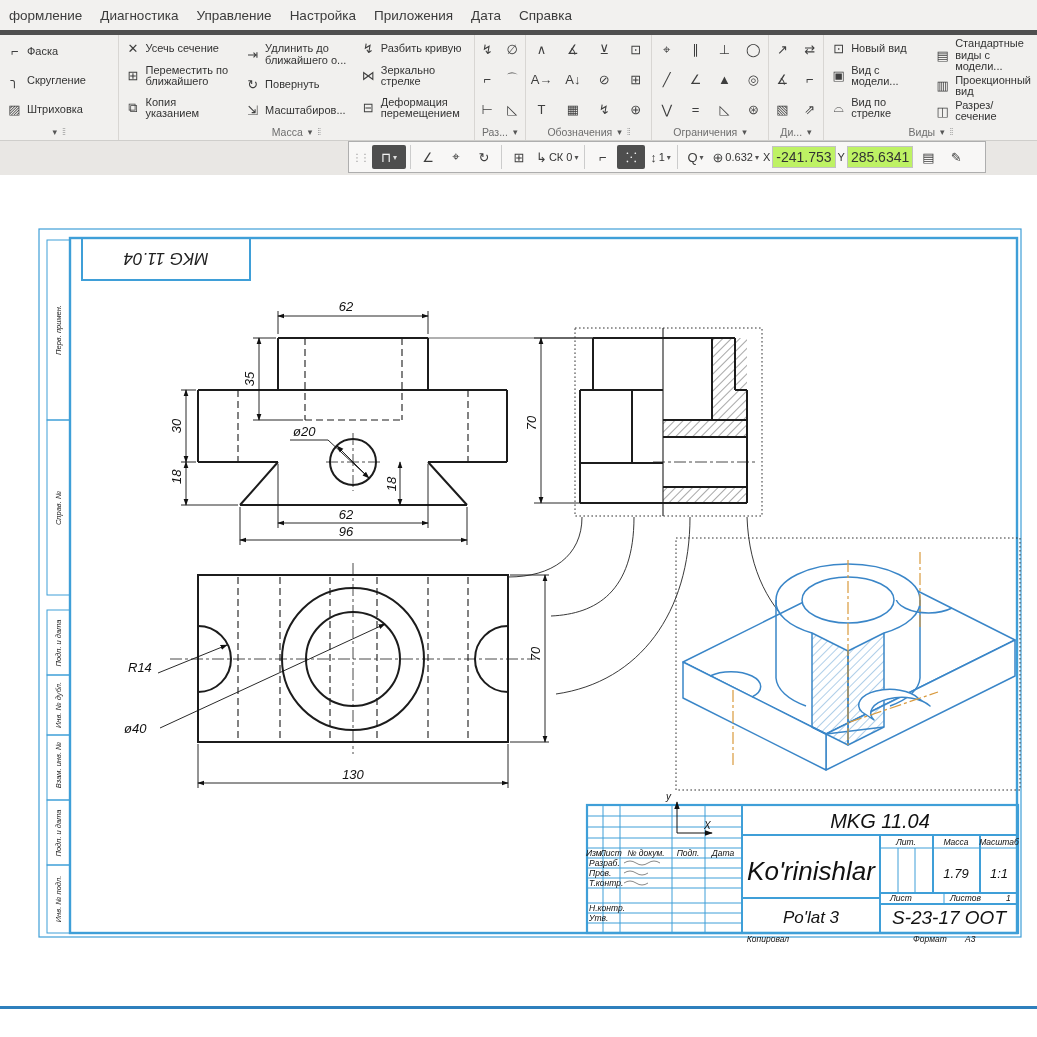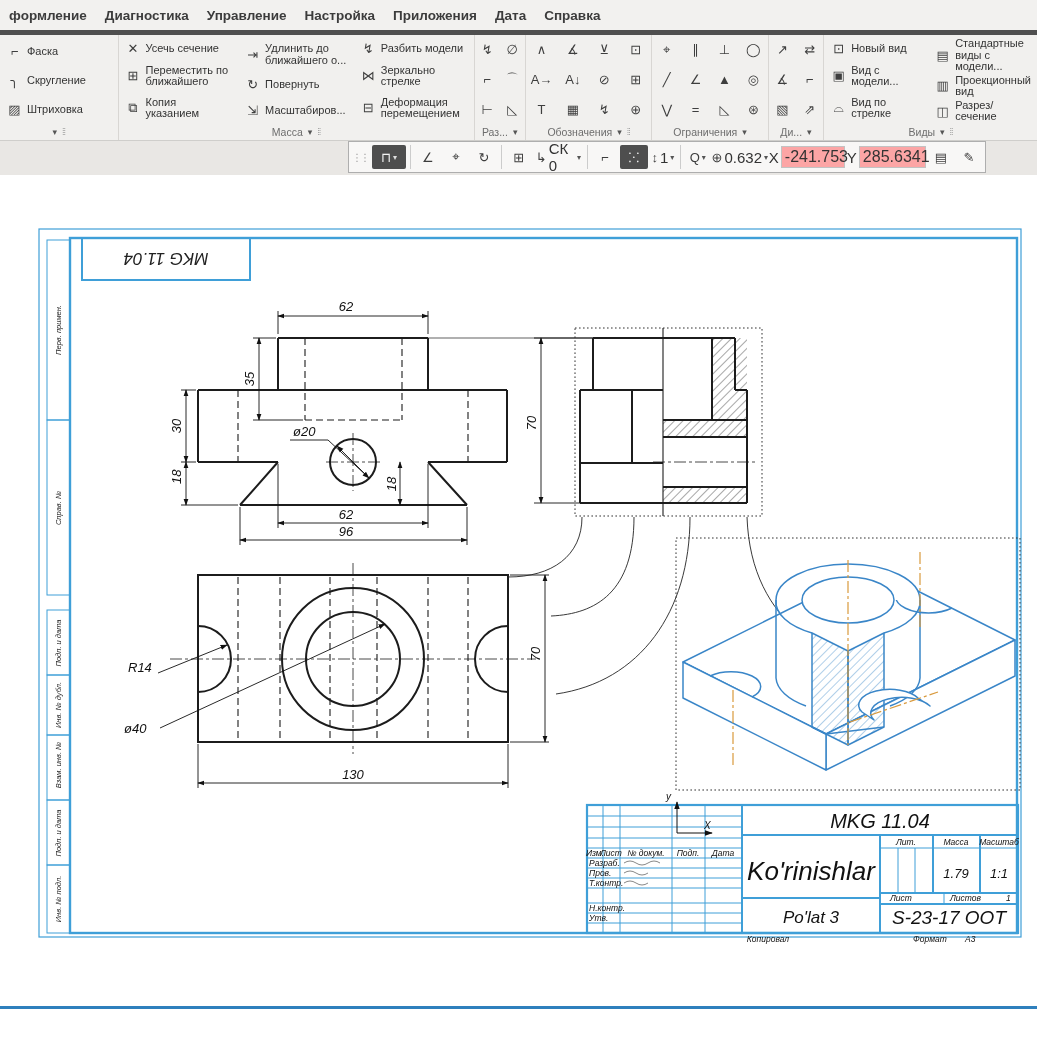--- a/index.html
+++ b/index.html
@@ -4,21 +4,21 @@
 <style>
   html,body{margin:0;padding:0;}
   body{
     width:1037px;height:1037px;position:relative;overflow:hidden;
     background:#e9e7e4;font-family:"Liberation Sans",sans-serif;
     -webkit-font-smoothing:antialiased;
   }
   
   .menubar{height:30px;background:#f2f1ef;display:flex;align-items:center;
     font-size:13.5px;color:#3c3c3c;padding-left:0;}
-  .menubar .mi{padding:5px 9px;cursor:default;font-weight:bold;}
+  .menubar .mi{padding:5px 9px;cursor:default;}
   .menusep{height:5px;background:#4f4f4f;}
   
   .ribbon{position:absolute;top:35px;left:0;right:0;height:105px;background:#f1f0ee;
     display:flex;border-bottom:1px solid #cfcecb;}
   .rgroup{height:100%;border-right:1px solid #d8d6d3;display:flex;flex-direction:column;box-sizing:border-box;}
   .rgroup-content{flex:1;display:flex;padding:2px 3px 0 3px;}
   .rgroup-label{height:16px;font-size:10.5px;color:#6d6d6d;display:flex;align-items:center;
     justify-content:center;gap:5px;padding:0 3px;}
   .rgroup-label .caret{font-size:9px;color:#555;}
   .rgroup-label .grip{font-size:9px;color:#9a9a9a;letter-spacing:-1px;}
@@ -34,23 +34,23 @@
   
   .toolbar2{position:absolute;top:141px;left:348px;width:638px;height:32px;background:#f8f7f6;
     border:1px solid #aeaeae;box-sizing:border-box;display:flex;align-items:center;
     padding:0 3px;gap:2px;font-size:12px;color:#333;}
   .t2grip{color:#9a9a9a;font-size:10px;letter-spacing:-2px;margin-right:2px;}
   .t2btn{height:24px;min-width:22px;display:flex;align-items:center;justify-content:center;
     gap:2px;border-radius:2px;padding:0 2px;cursor:default;font-size:13px;color:#3d3d3d;}
   .t2btn.dark{background:#4e4e4e;color:#f2f2f2;min-width:30px;}
   .t2sep{width:1px;height:24px;background:#cccccc;margin:0 2px;}
   .t2caret{font-size:8px;color:#555;}
-  .t2text{font-size:15px;color:#333;}
-  .t2val{background:#fca5a5;border:1px solid #c2c2c2;height:20px;display:flex;align-items:center;
-    padding:0 3px;font-size:16px;min-width:46px;}
+  .t2text{font-size:11px;color:#333;}
+  .t2val{background:#bef264;border:1px solid #c2c2c2;height:20px;display:flex;align-items:center;
+    padding:0 3px;font-size:14px;min-width:46px;}
   
   .canvas{position:absolute;top:175px;left:0;width:1037px;height:862px;background:#ffffff;}
   .bottomline{position:absolute;top:1006px;left:0;width:1037px;height:3px;background:#2f80bd;}
   svg text{font-family:"Liberation Sans",sans-serif;}
   .dimtxt{font-style:italic;font-size:13px;fill:#111;}
   .smalltxt{font-style:italic;font-size:7.5px;fill:#222;}
   .tbtxt{font-style:italic;fill:#111;}
 </style>
 </head>
 <body>
@@ -120,21 +120,21 @@
           <span>Повернуть</span>
         </div>
         <div class="rbtn">
           <span class="ic">⇲</span>
           <span>Масштабиров...</span>
         </div>
       </div>
       <div class="rcol" style="width:116px">
         <div class="rbtn">
           <span class="ic">↯</span>
-          <span>Разбить модели</span>
+          <span>Разбить кривую</span>
         </div>
         <div class="rbtn">
           <span class="ic">⋈</span>
           <span>Зеркально
 стрелке</span>
         </div>
         <div class="rbtn">
           <span class="ic">⊟</span>
           <span>Деформация
 перемещением</span>

